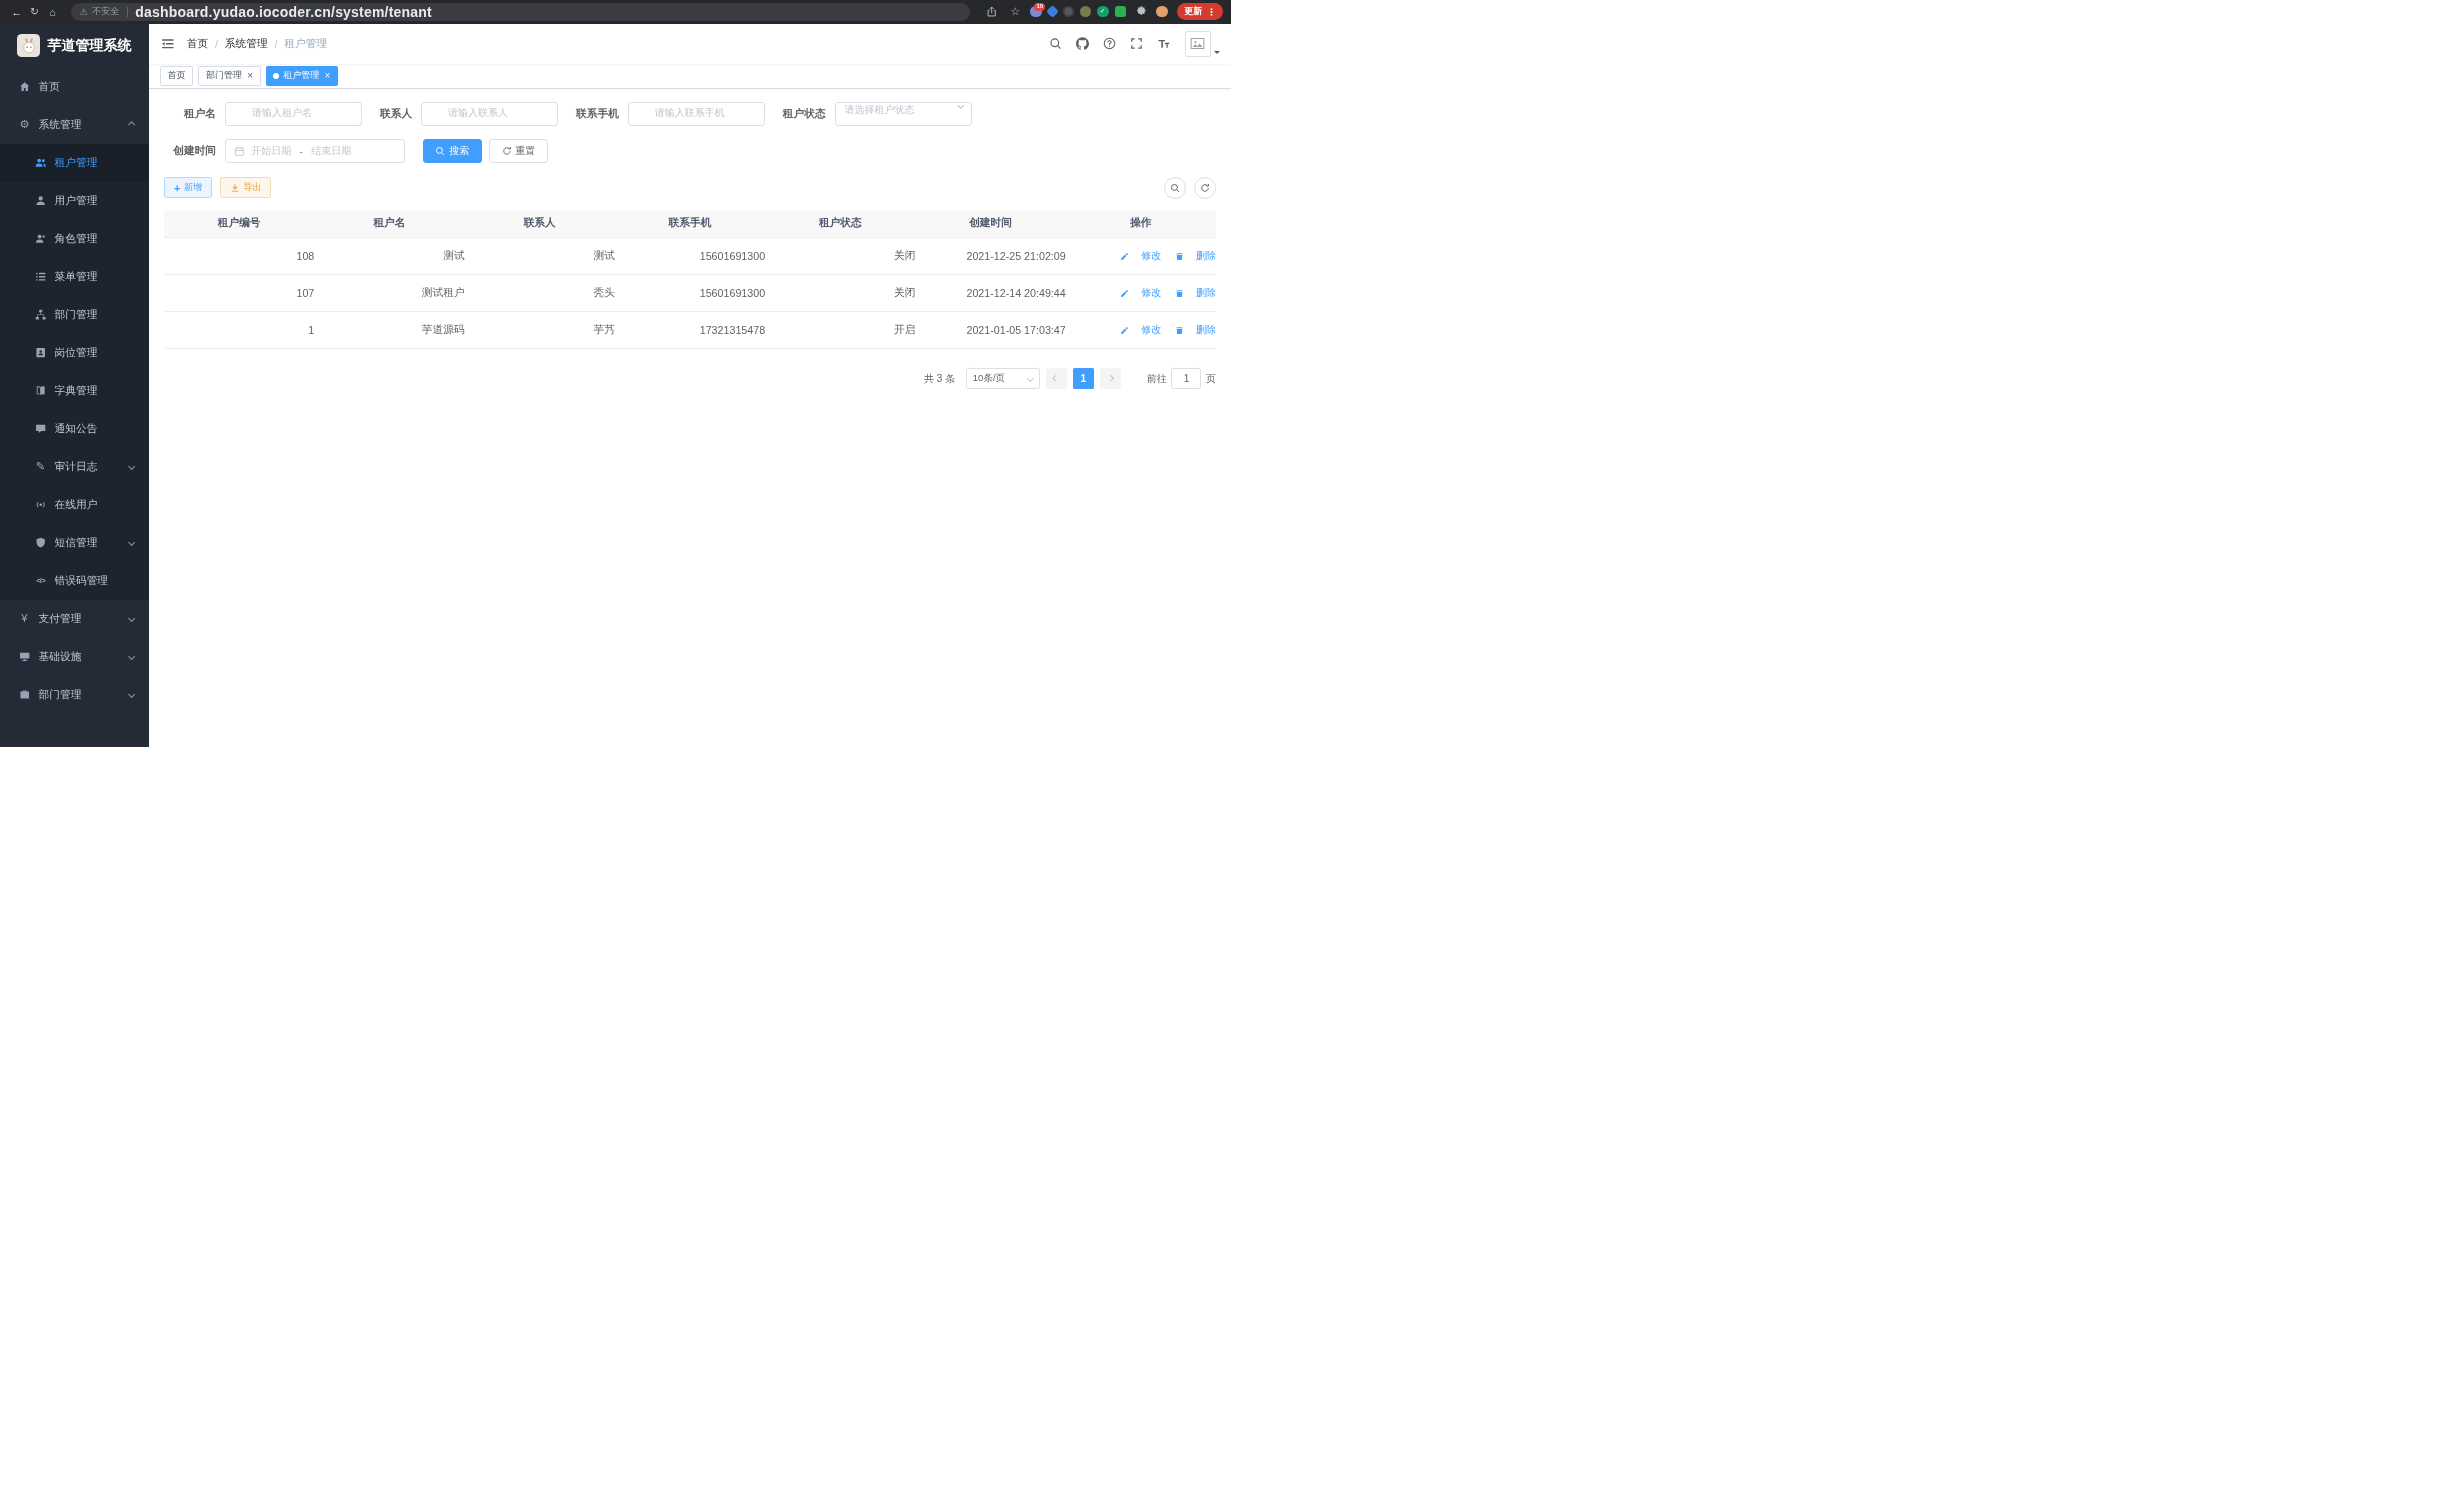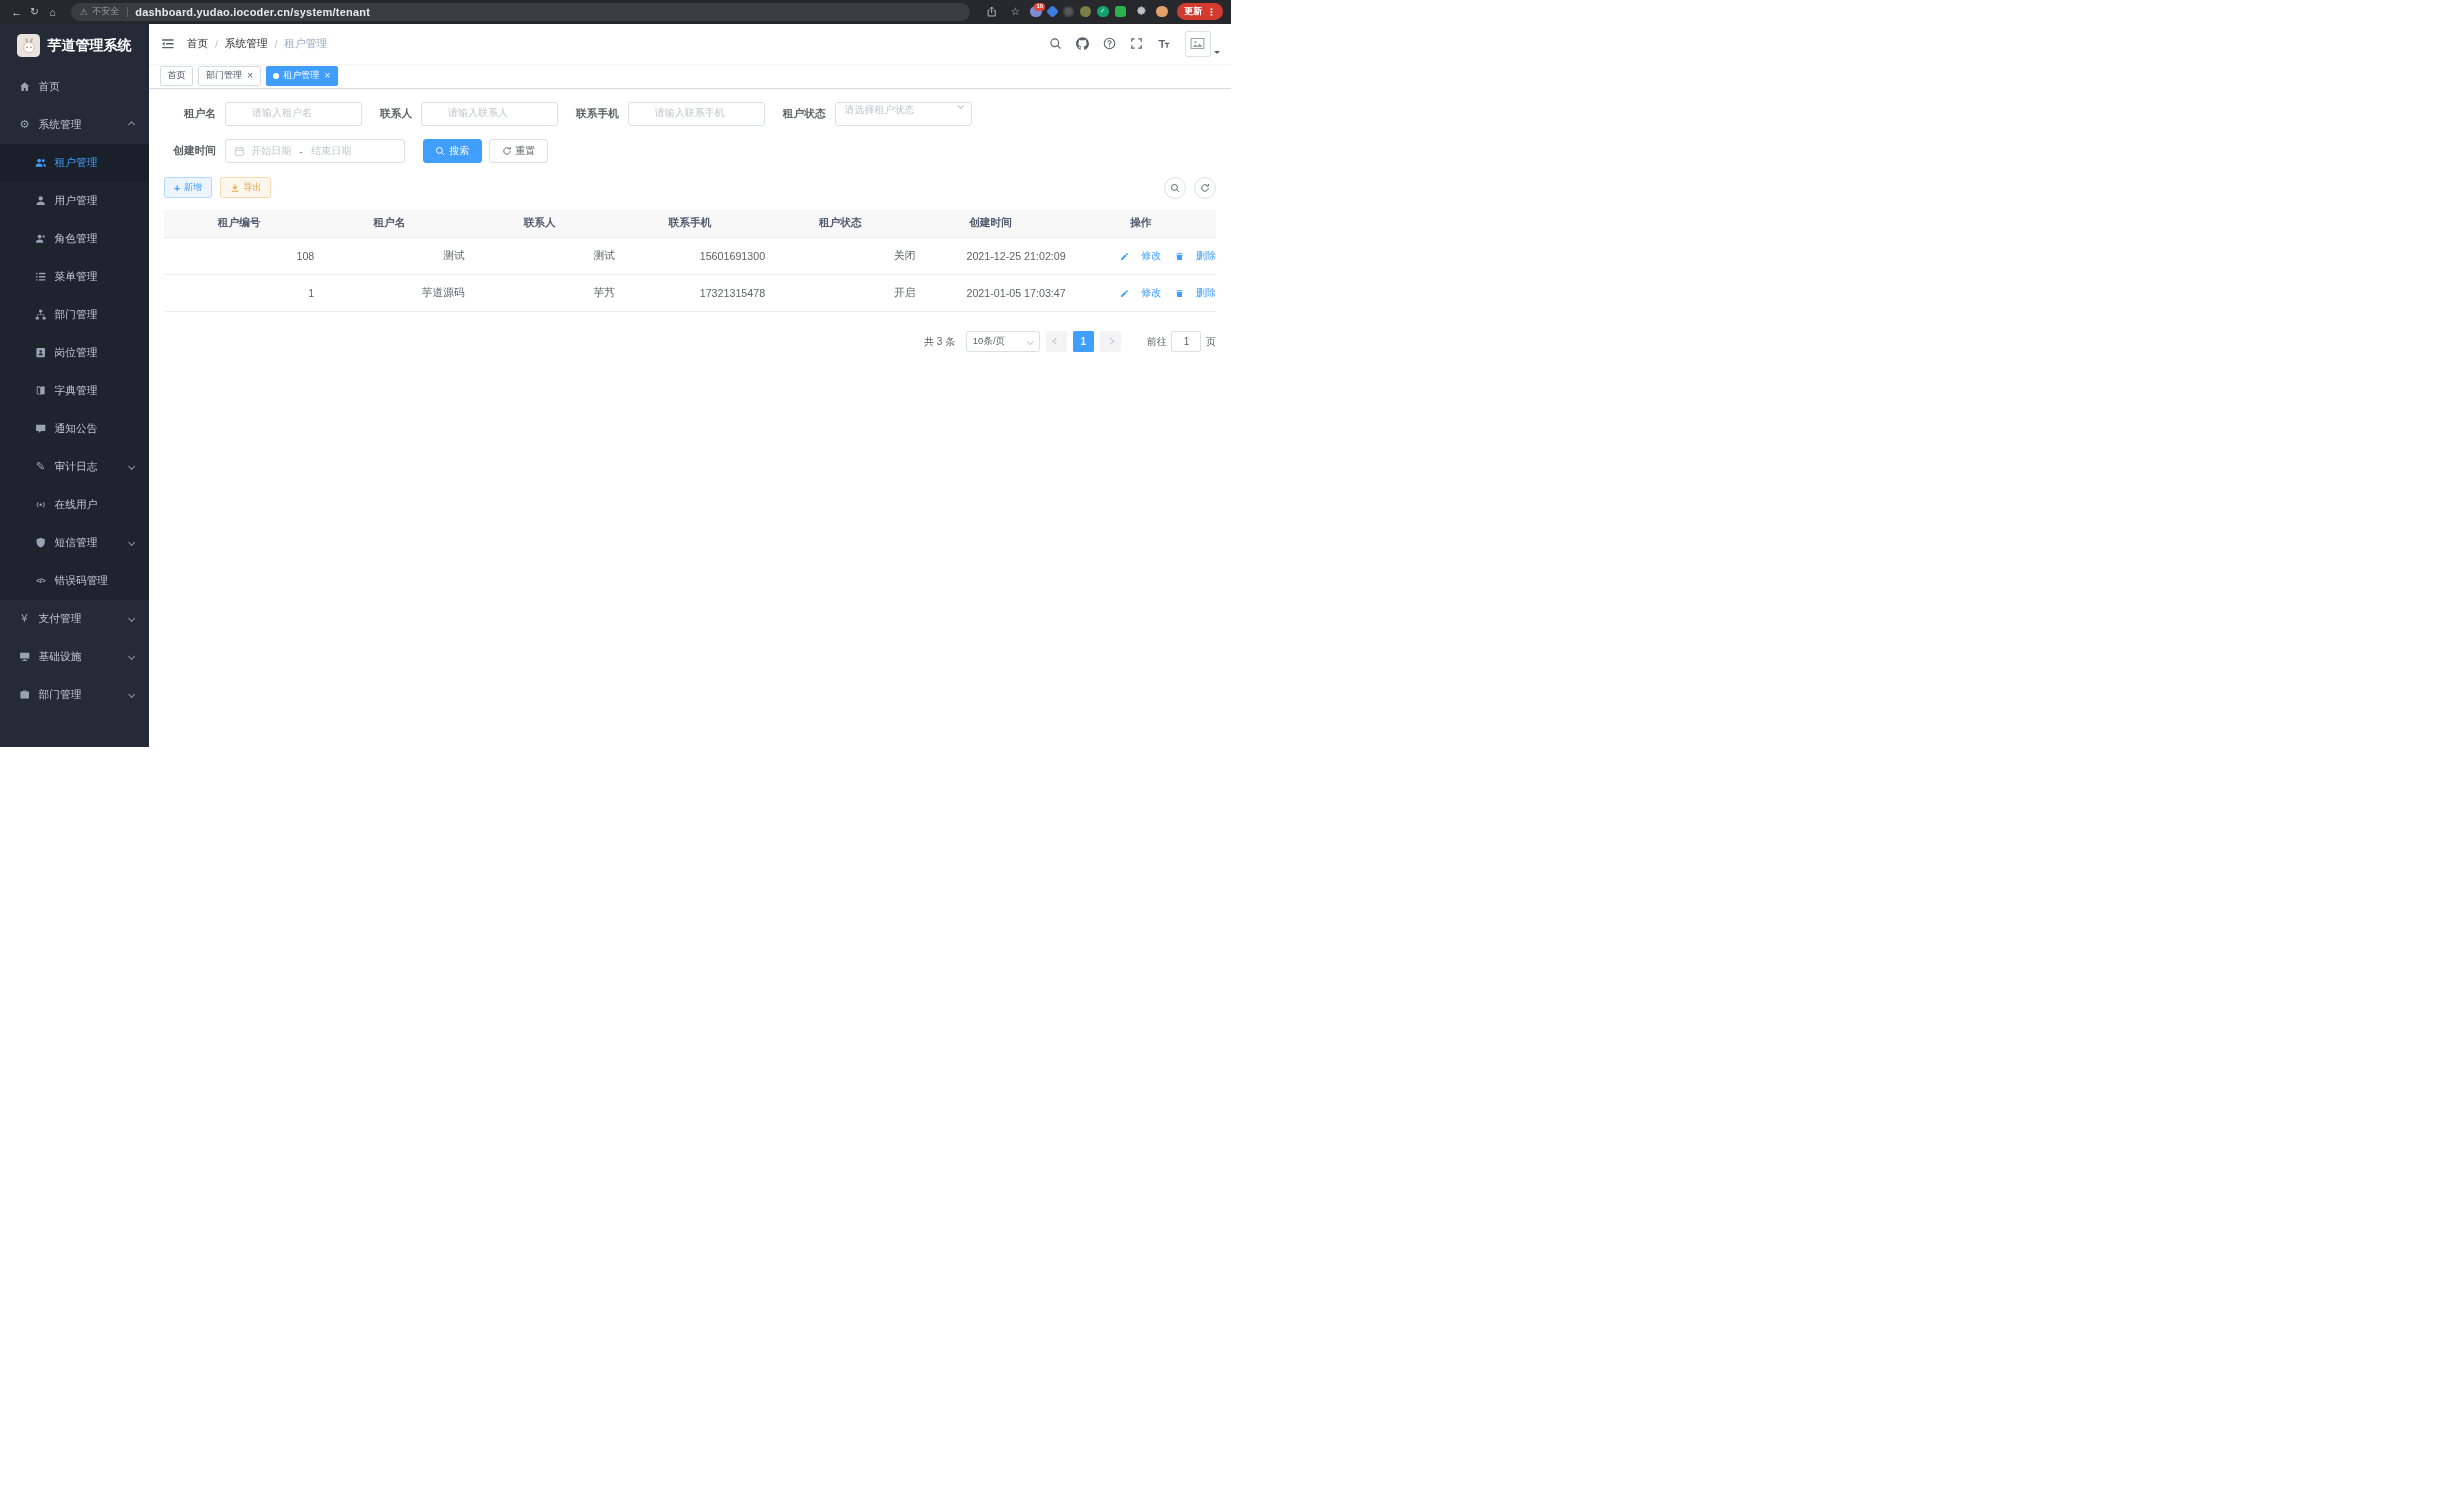--- a/index.html
+++ b/index.html
@@ -7,21 +7,21 @@
 body{font-family:"Liberation Sans","DejaVu Sans",sans-serif;background:#fff;overflow:hidden;display:flex;flex-direction:column}
 
 .browser-bar{height:23.6px;min-height:23.6px;background:#27282c;display:flex;align-items:center;padding:0 7.6px;color:#c9ccd1}
 .bicon{display:inline-flex;align-items:center;justify-content:center;width:18px;height:18px;font-size:10.7px;color:#bdc1c6;cursor:pointer}
 .bicon.bright{color:#e8eaed}
 .bicon svg{width:11.4px;height:11.4px}
 .omnibox{flex:1;height:17.5px;margin:0 9px;background:#3a3c41;border-radius:9px;display:flex;align-items:center;padding:0 9px;font-size:9px;gap:4.6px;cursor:text}
 .warn-icon{color:#9aa0a6;font-size:9px}
 .notsecure{color:#9aa0a6}
 .om-divider{width:0.8px;height:10px;background:#5f6368;margin:0 3px}
-.url-text{color:#e8eaed;font-size:11px;letter-spacing:0.2px;font-weight:600}
+.url-text{color:#e8eaed;font-size:14px;letter-spacing:0.2px;font-weight:600}
 .browser-right{display:flex;align-items:center;gap:6px;padding-left:3px}
 .ext{width:11.4px;height:11.4px;border-radius:50%;position:relative;display:inline-block;cursor:pointer}
 .ext1{background:#7d8bd4}
 .ext2{background:#3e7de0;border-radius:2.3px;transform:rotate(45deg);width:9px;height:9px}
 .ext3{background:#54565c;box-shadow:inset 0 0 0 1.5px #3a3b3f}
 .ext4{background:#7a7d45}
 .ext5{background:#15a06d}
 .ext5::after{content:"✓";color:#fff;font-size:6.9px;position:absolute;left:2.3px;top:0.8px}
 .ext6{background:#2bb24c;border-radius:3px}
 .ext8{background:#e2a06b}
@@ -490,20 +490,42 @@
           </tr>
         </thead>
         <tbody>
           <tr>
             <td>108</td>
             <td>测试</td>
             <td>测试</td>
             <td>15601691300</td>
             <td>关闭</td>
             <td>2021-12-25 21:02:09</td>
+            <td>
+              <span class="op-link">
+                  <svg viewBox="0 0 16 16">
+                    <path d="M2 11.6V14h2.4l7-7L9 4.6zM9.9 3.7l1.4-1.4c.4-.4 1-.4 1.4 0l1 1c.4.4.4 1 0 1.4l-1.4 1.4z"></path>
+                  </svg>
+                  <span>修改</span>
+                </span>
+              <span class="op-link">
+                  <svg viewBox="0 0 16 16">
+                    <path d="M6.2 1.8h3.6v1H14v1.4H2V2.8h4.2zM3.1 5.4h9.8L12.2 14H3.8z"></path>
+                  </svg>
+                  <span>删除</span>
+                </span>
+            </td>
+          </tr>
+          <tr>
+            <td>107</td>
+            <td>测试租户</td>
+            <td>秃头</td>
+            <td>15601691300</td>
+            <td>关闭</td>
+            <td>2021-12-14 20:49:44</td>
             <td>
               <span class="op-link">
                   <svg viewBox="0 0 16 16">
                     <path d="M2 11.6V14h2.4l7-7L9 4.6zM9.9 3.7l1.4-1.4c.4-.4 1-.4 1.4 0l1 1c.4.4.4 1 0 1.4l-1.4 1.4z"></path>
                   </svg>
                   <span>修改</span>
                 </span>
               <span class="op-link">
                   <svg viewBox="0 0 16 16">
                     <path d="M6.2 1.8h3.6v1H14v1.4H2V2.8h4.2zM3.1 5.4h9.8L12.2 14H3.8z"></path>

